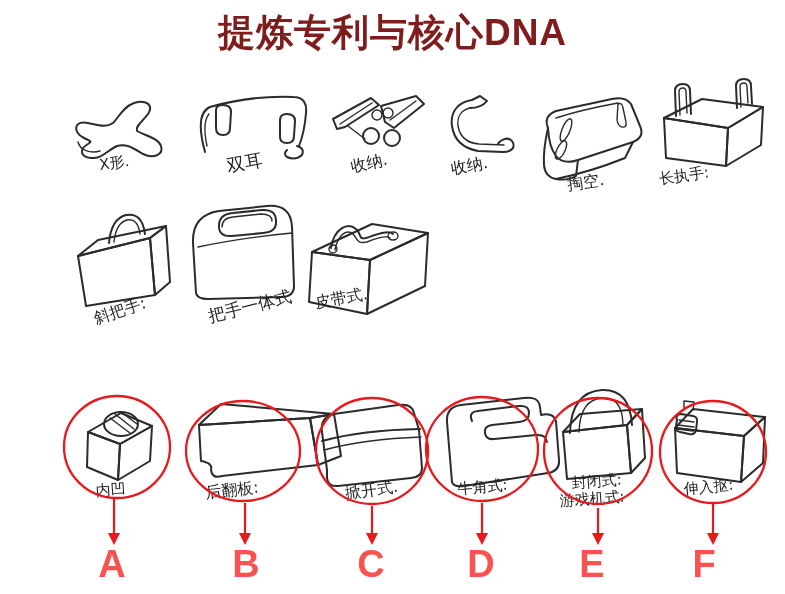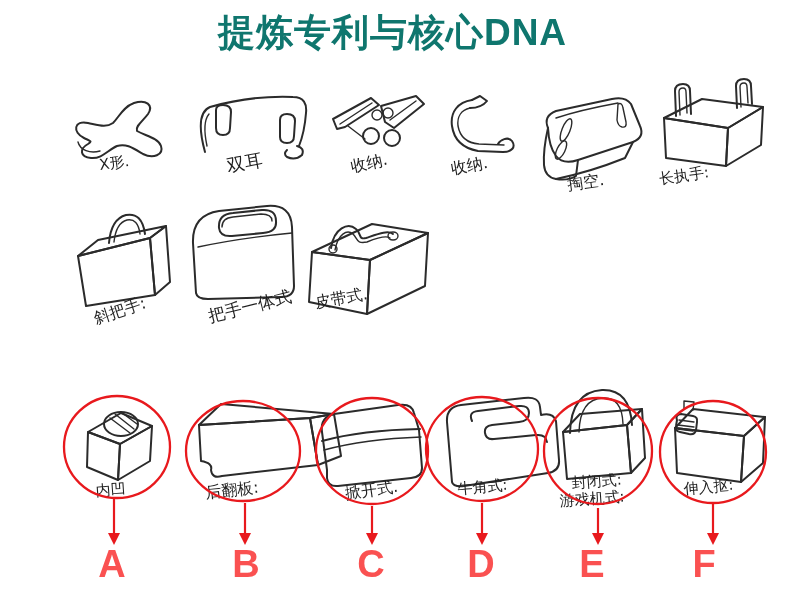--- a/index.html
+++ b/index.html
@@ -1,19 +1,19 @@
 <!DOCTYPE html>
 <html><head>
 <meta charset="utf-8">
 <style>
   html,body{margin:0;padding:0;background:#fff;}
   .page{position:relative;width:785px;height:594px;background:#ffffff;overflow:hidden;
         font-family:"Liberation Sans",sans-serif;}
   .slide-title{position:absolute;top:8px;left:0;width:100%;text-align:center;
-        font-size:37px;font-weight:800;color:#0f766e;letter-spacing:1px;}
+        font-size:37px;font-weight:800;color:#7f1d1d;letter-spacing:1px;}
   .sketch-svg{position:absolute;left:0;top:0;}
   .ink{stroke:#2b2b2b;stroke-width:2;fill:none;stroke-linecap:round;stroke-linejoin:round;}
   .ink-thin{stroke:#2b2b2b;stroke-width:1.4;fill:none;stroke-linecap:round;stroke-linejoin:round;}
   .hand{fill:#1f1f1f;font-family:"DejaVu Sans",sans-serif;}
   .red-circle{stroke:#e8191d;stroke-width:2.3;fill:none;}
   .red-line{stroke:#e8191d;stroke-width:2.2;}
   .red-fill{fill:#e8191d;}
   .letter{position:absolute;top:543px;width:60px;text-align:center;
         font-size:38px;font-weight:800;color:#fa5151;}
 </style>

